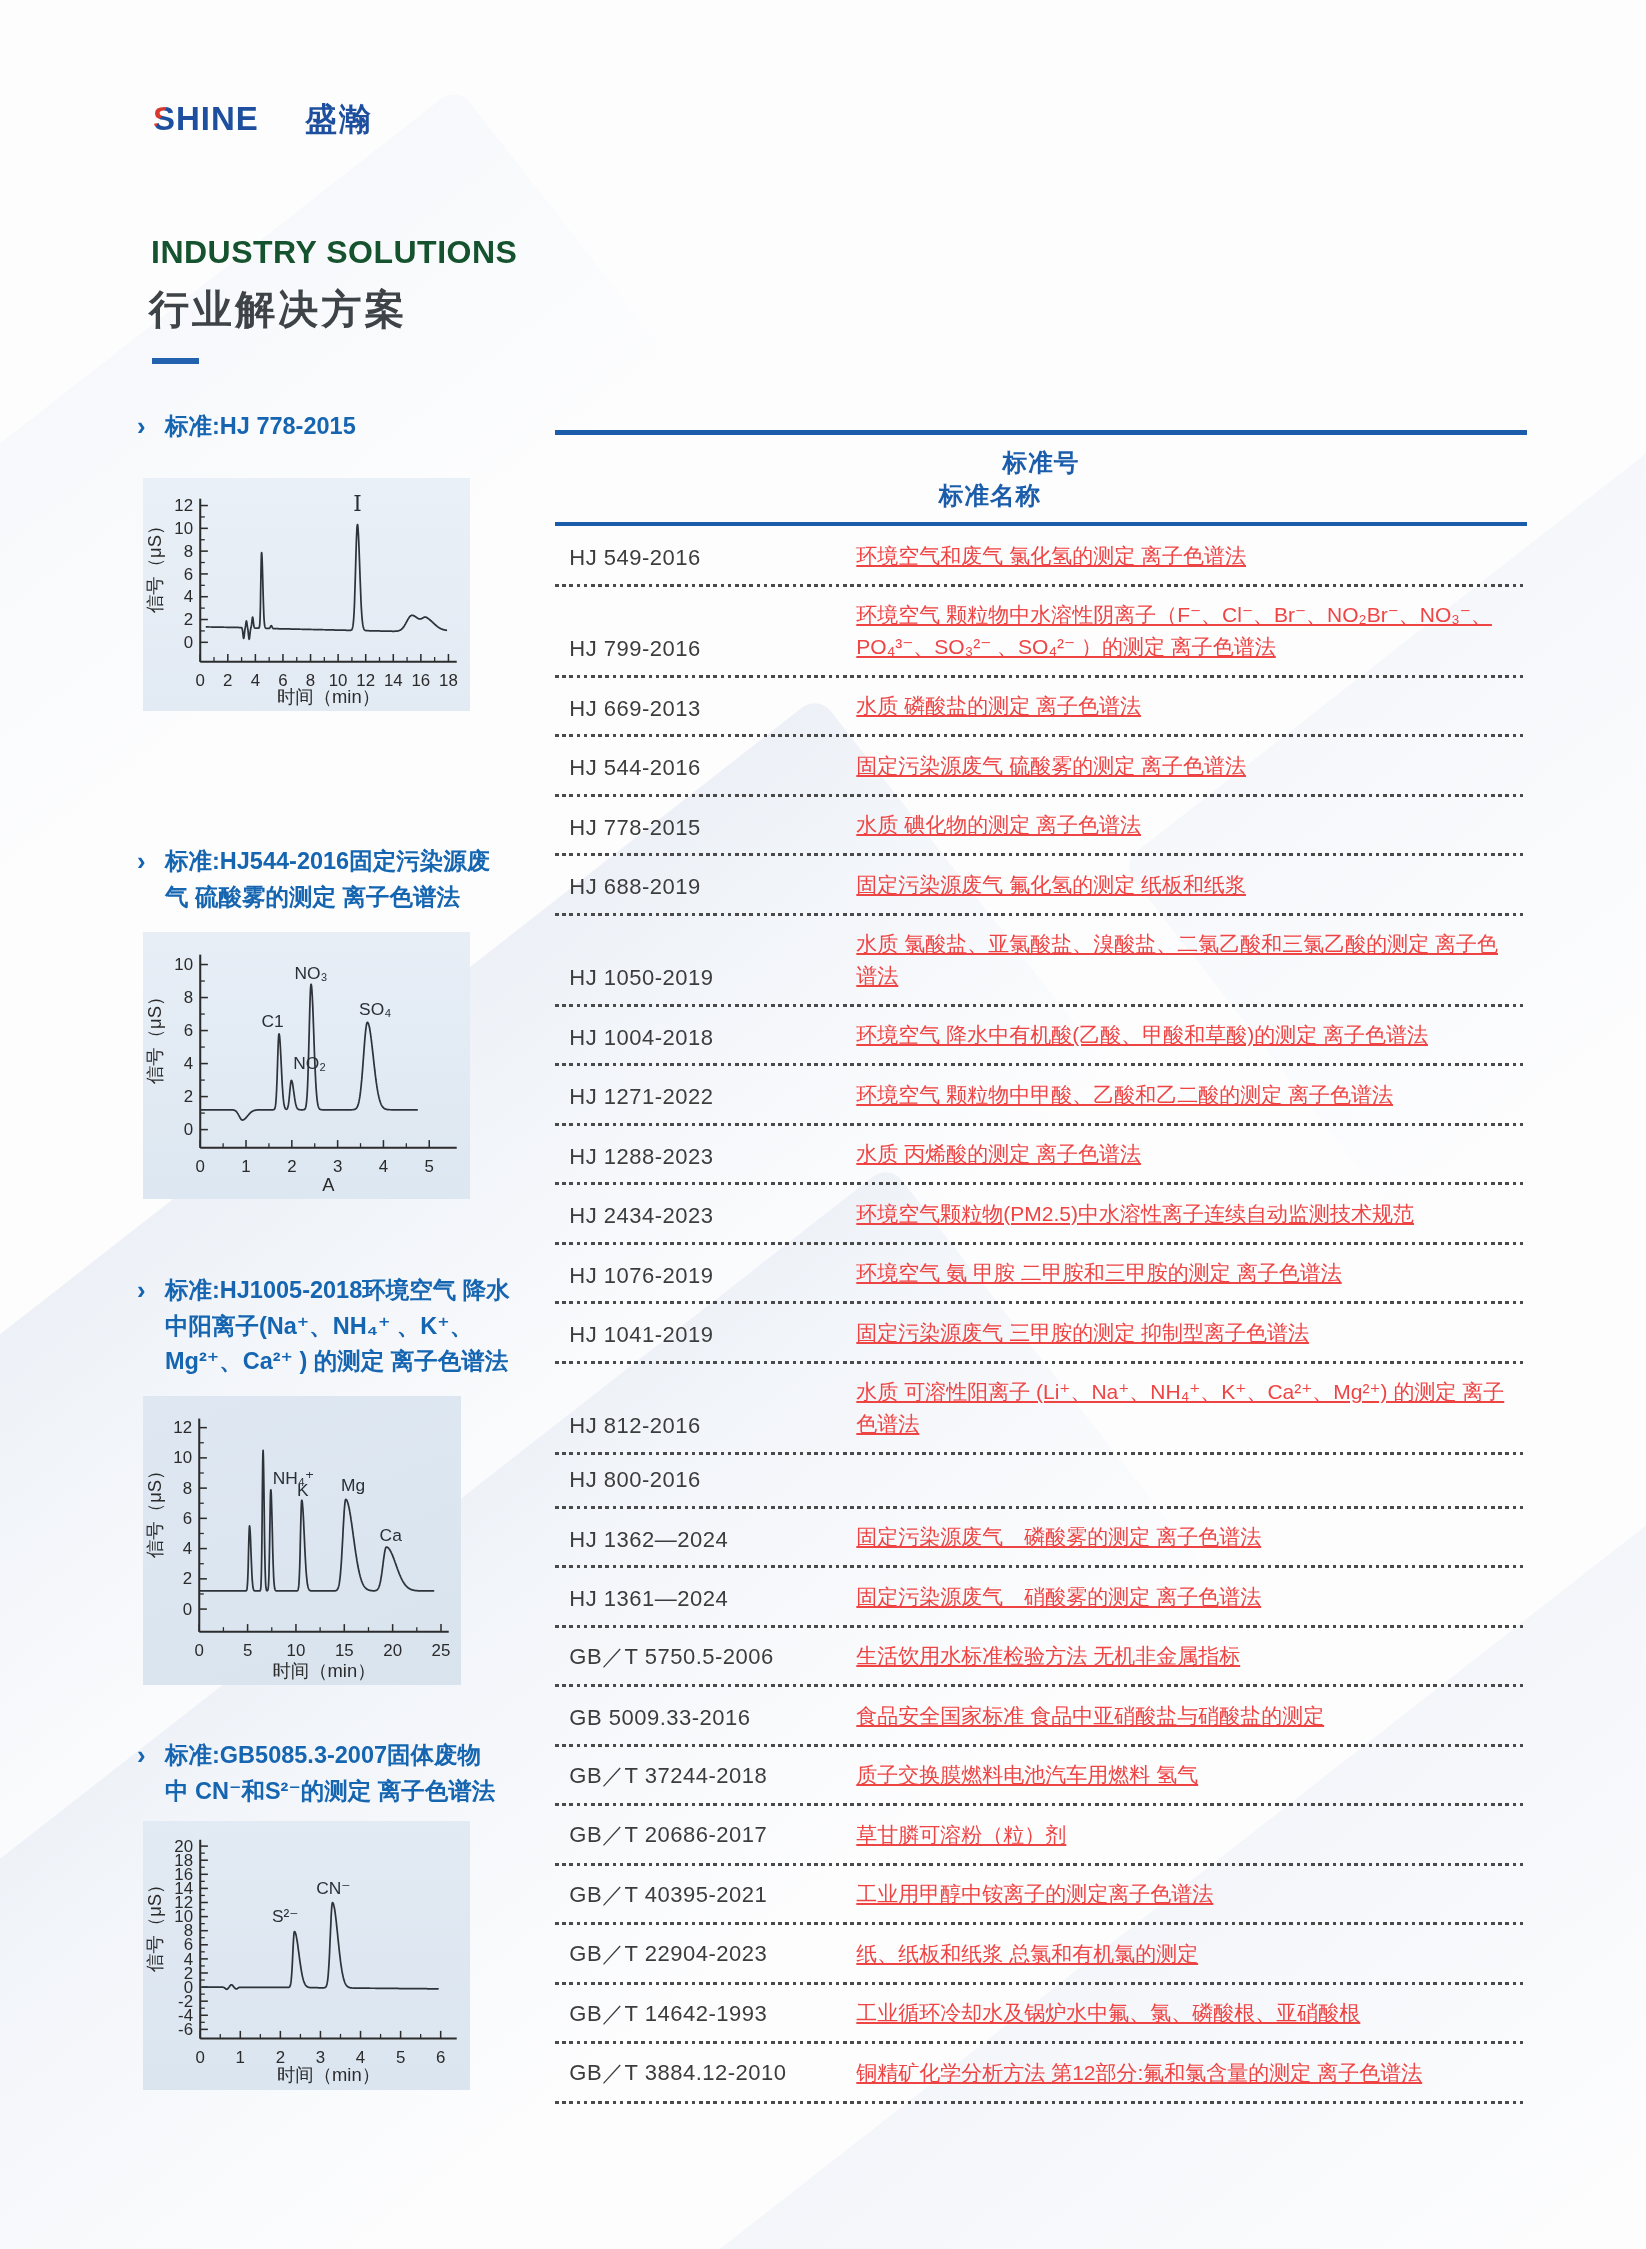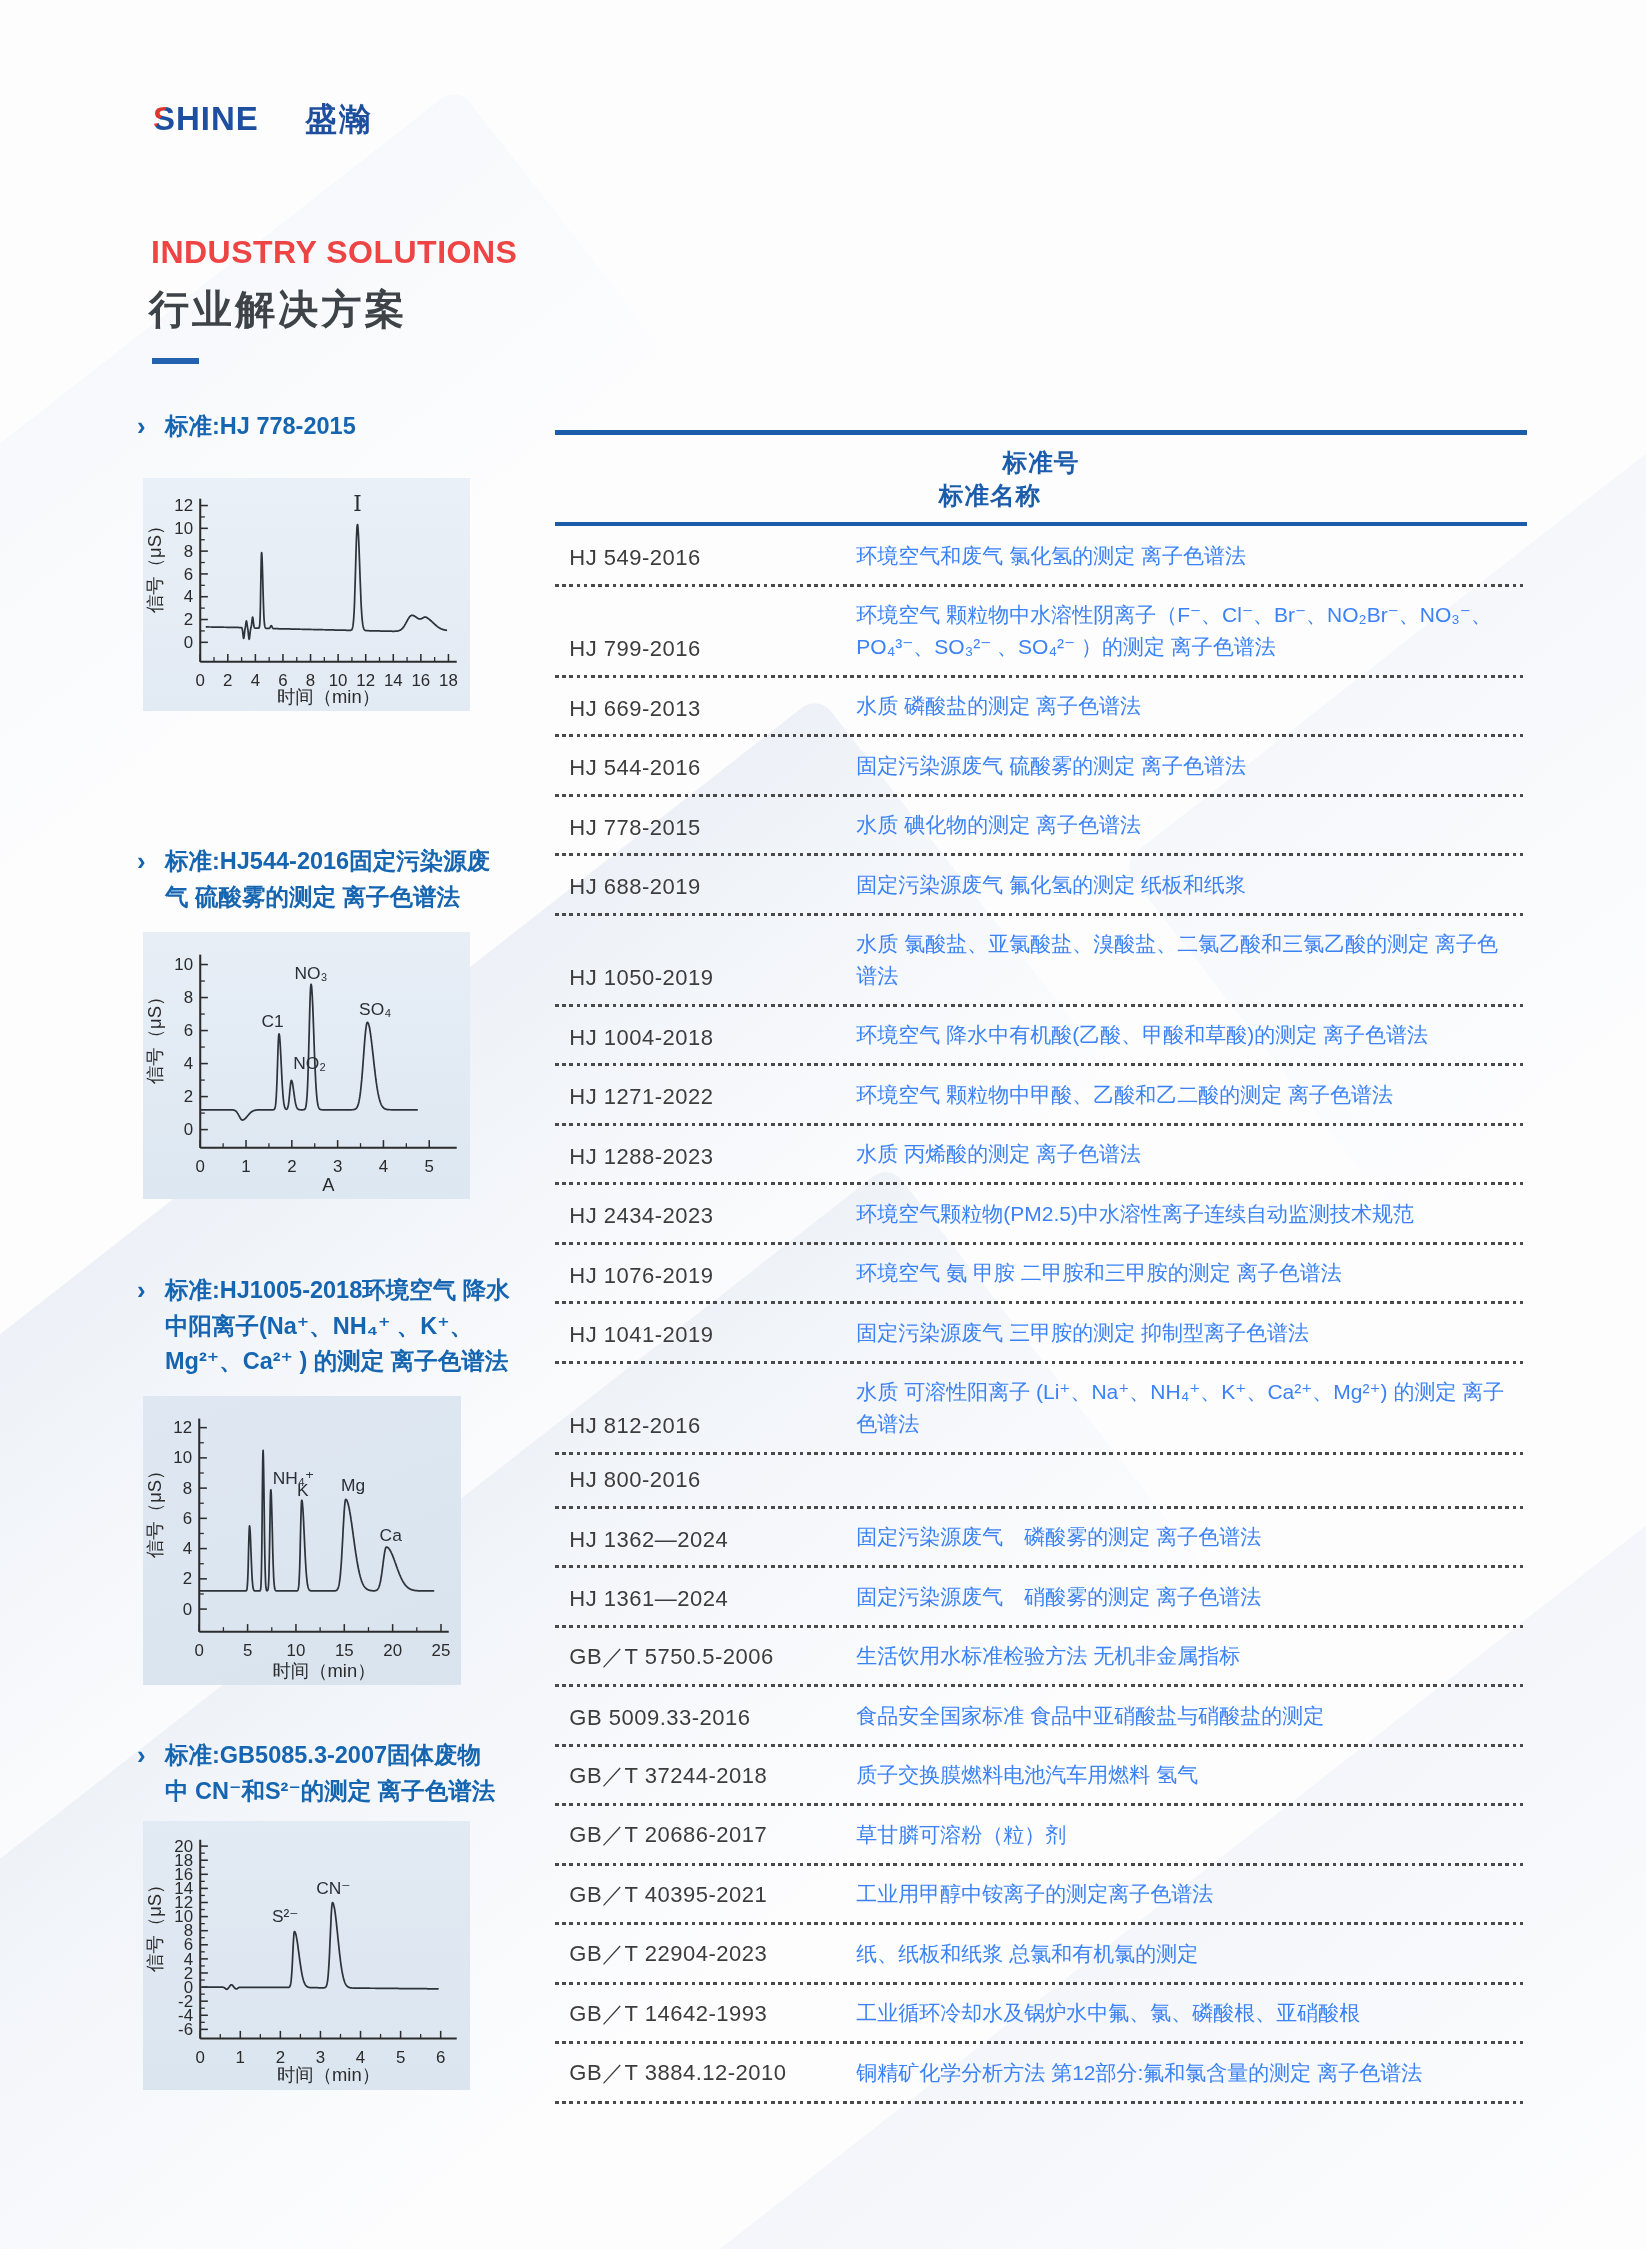--- a/index.html
+++ b/index.html
@@ -24,21 +24,21 @@
 
   
   .logo{position:absolute; left:153px; top:98px; display:flex; align-items:baseline; white-space:nowrap;gap:41px;}
   .logo-en{font-size:33px; font-weight:800; letter-spacing:1px; color:#1d4f9e;}
   .logo-s{background:linear-gradient(118deg,#d9382e 40%,#1d4f9e 40%);
     -webkit-background-clip:text; background-clip:text; color:transparent;}
   .logo-cn{font-size:32px; font-weight:700; color:#1d4f9e; margin-left:5.1px; letter-spacing:2px;}
 
   
   .title-en{position:absolute; left:151px; top:234px; font-size:32px; font-weight:700;
-    color:#ef4444; letter-spacing:0.5px;}
+    color:#14532d; letter-spacing:0.5px;}
   .title-cn{position:absolute; left:149px; top:282px; font-size:40px; font-weight:600;
     color:#3e4347; letter-spacing:3.1px;}
   .title-bar{position:absolute; left:152px; top:358px; width:47px; height:6.1px; background:#2262ae;}
 
   
   .sidebar{position:absolute; left:136px; top:0; width:373px; height:2250px;}
   .side-label{position:absolute; padding-left:29px; width:338px;
     color:#1565b1; font-size:23.5px; font-weight:700; line-height:1.52;}
   .side-label .chev{position:absolute; left:1px; top:-2px; font-size:25.6px; font-weight:700; color:#1565b1;}
   .s1-label{top:409px;}
@@ -56,21 +56,21 @@
   .t-line-top{height:5.1px; background:#1b5cab;}
   .t-line-bot{height:4.1px; background:#1b5cab;}
   .t-header{display:flex; align-items:center; padding:11.3px 0 9.2px 0;flex-direction:column;}
   .th{color:#1b5cab; font-size:24.6px; font-weight:700; text-align:center; letter-spacing:1px;}
   .th-no{width:31%;}
   .th-name{flex:1; padding-right:102px;}
   .t-row{position:relative; display:flex; align-items:flex-end; padding:14px 0;}
   .t-row::after{content:""; position:absolute; left:0; right:0; bottom:-1.5px; height:3.1px;
     background:repeating-linear-gradient(90deg,#4a4a4a 0 3.6px, rgba(0,0,0,0) 3.6px 7.2px);}
   .td-no{width:31%; box-sizing:border-box; padding-left:14.3px; font-size:22px; color:#3c3c3c; letter-spacing:0.5px;}
-  .td-name{flex:1; font-size:21px; color:#3b82f6; line-height:1.5; padding-right:8.2px;}
+  .td-name{flex:1; font-size:21px; color:#ef4444; line-height:1.5; padding-right:8.2px;text-decoration:underline;}
 </style>
 </head>
 <body>
 
 <div class="page">
 
   <div class="deco deco1"></div>
   <div class="deco deco2"></div>
   <div class="deco deco3"></div>
   <div class="deco deco4"></div>

